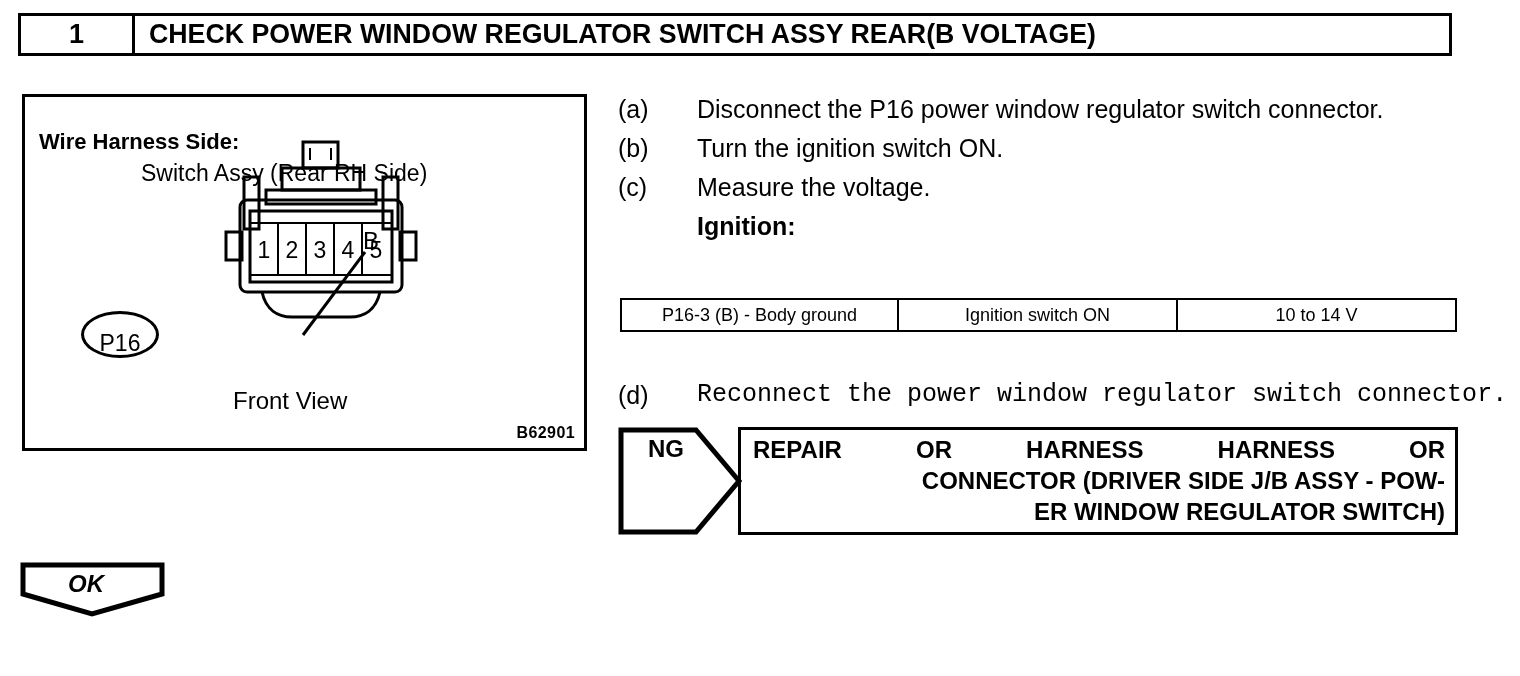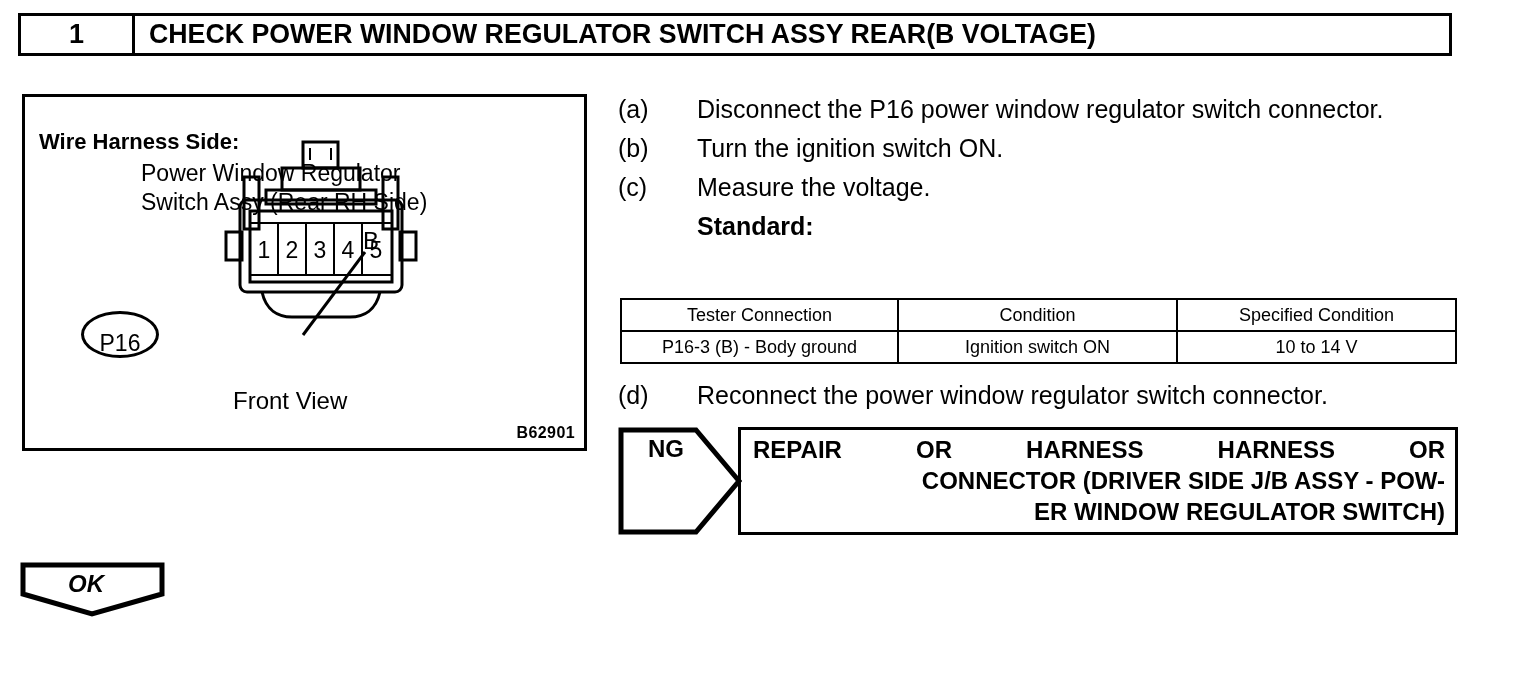--- a/index.html
+++ b/index.html
@@ -191,21 +191,21 @@
 
   
   #step-d {
     position: absolute;
     left: 618px;
     top: 377px;
     width: 845px;
     display: flex;
   }
   #step-d .instr-marker { line-height: 36px; }
-  #step-d .instr-text { line-height: 36px; white-space: nowrap; }
+  #step-d .instr-text { line-height: 36px; white-space: nowrap; font-family: Liberation Mono, monospace; }
 
   
   #ng-block {
     position: absolute;
     left: 618px;
     top: 427px;
     width: 840px;
     height: 108px;
   }
   #ng-arrow {
@@ -271,21 +271,20 @@
   <div id="step-title-cell">
     <span>CHECK POWER WINDOW REGULATOR SWITCH ASSY REAR(B VOLTAGE)</span>
   </div>
 </div>
 
 <div id="diagram-panel">
 
   <div id="harness-side-label">Wire Harness Side:</div>
 
   <div id="assy-name">
-    <span class="nm-line">Power Window Regulator</span>
     <span class="nm-line">Switch Assy (Rear RH Side)</span>
   </div>
 
   <div id="terminal-letter">B</div>
 
   <div id="connector-code-oval">
     <span>P16</span>
   </div>
 
   <svg id="connector-figure" width="200" height="235" viewBox="0 0 200 235">
@@ -343,35 +342,30 @@
   <div class="instr-row">
     <div class="instr-marker">(b)</div>
     <div class="instr-text">Turn the ignition switch ON.</div>
   </div>
 
   <div class="instr-row">
     <div class="instr-marker">(c)</div>
     <div class="instr-text">Measure the voltage.</div>
   </div>
 
-  <div class="sub-bold">Standard:</div>
+  <div class="sub-bold">Ignition:</div>
 </div>
 
 <table id="spec-table">
   <colgroup>
       <col class="c1">
       <col class="c2">
       <col class="c3">
     </colgroup>
   <tbody>
-    <tr>
-      <td>Tester Connection</td>
-      <td>Condition</td>
-      <td>Specified Condition</td>
-    </tr>
     <tr>
       <td>P16-3 (B) - Body ground</td>
       <td>Ignition switch ON</td>
       <td>10 to 14 V</td>
     </tr>
   </tbody>
 </table>
 
 <div id="step-d">
   <div class="instr-marker">(d)</div>

